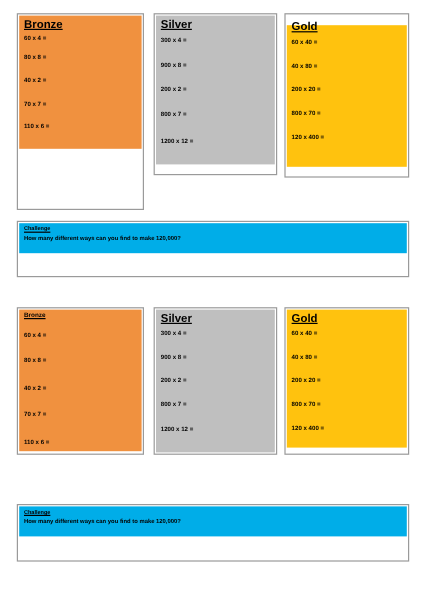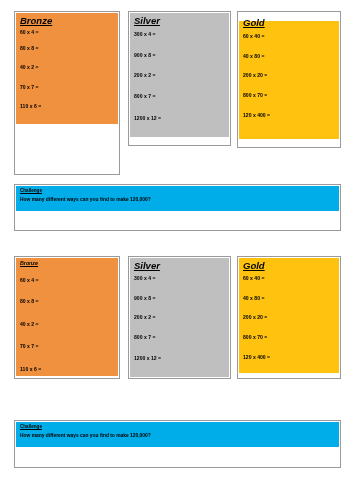--- a/index.html
+++ b/index.html
@@ -35,21 +35,20 @@
     right: 1px;
     box-sizing: border-box;
     padding: 3px 4px 2px 4px;
   }
   .card-title {
     font-weight: bold;
     text-decoration: underline;
     line-height: 1.05;
     white-space: nowrap;
     margin: 0 0 2px 0;
-    font-style: italic;
   }
   .q-list {
     list-style: none;
     margin: 0;
     padding: 0;
   }
   .q-item {
     font-size: 5.1px;
     font-weight: bold;
     line-height: 1.1;

